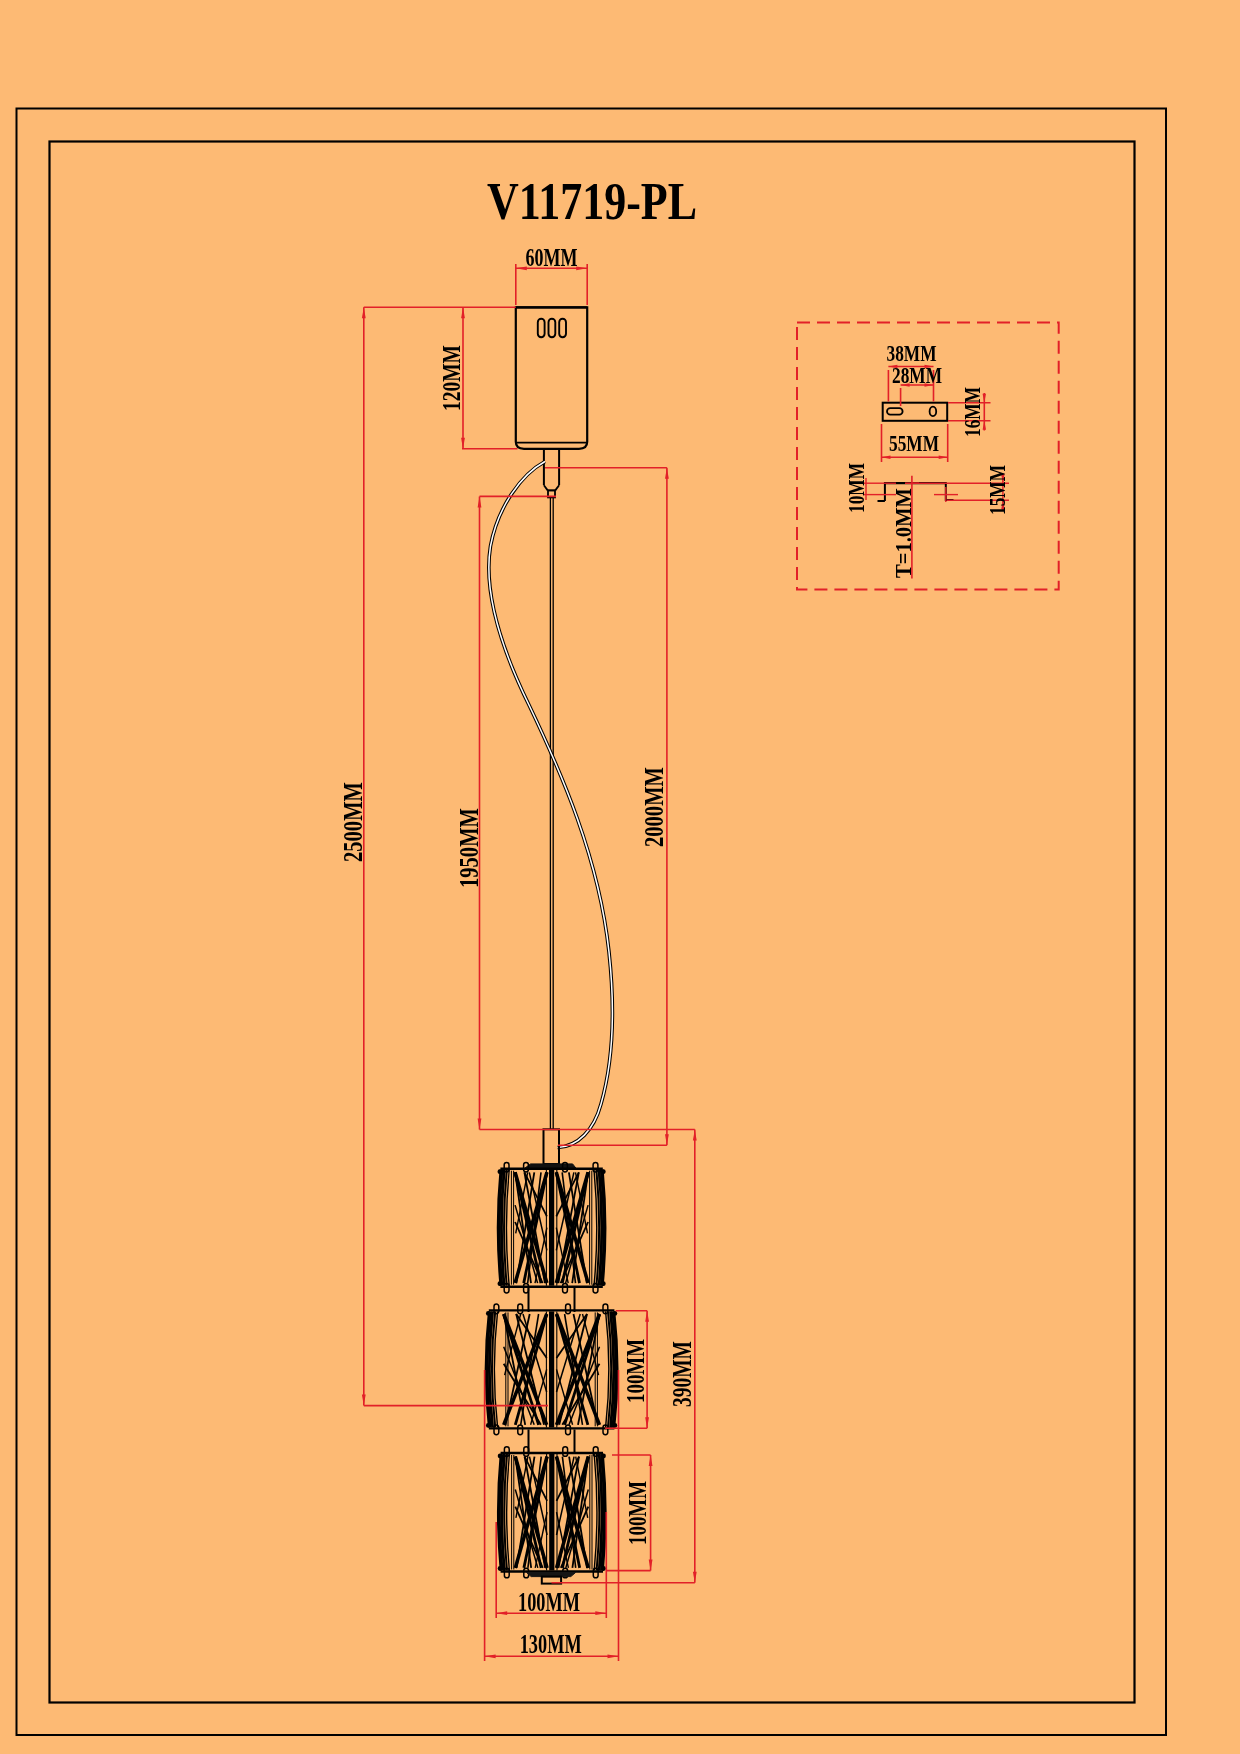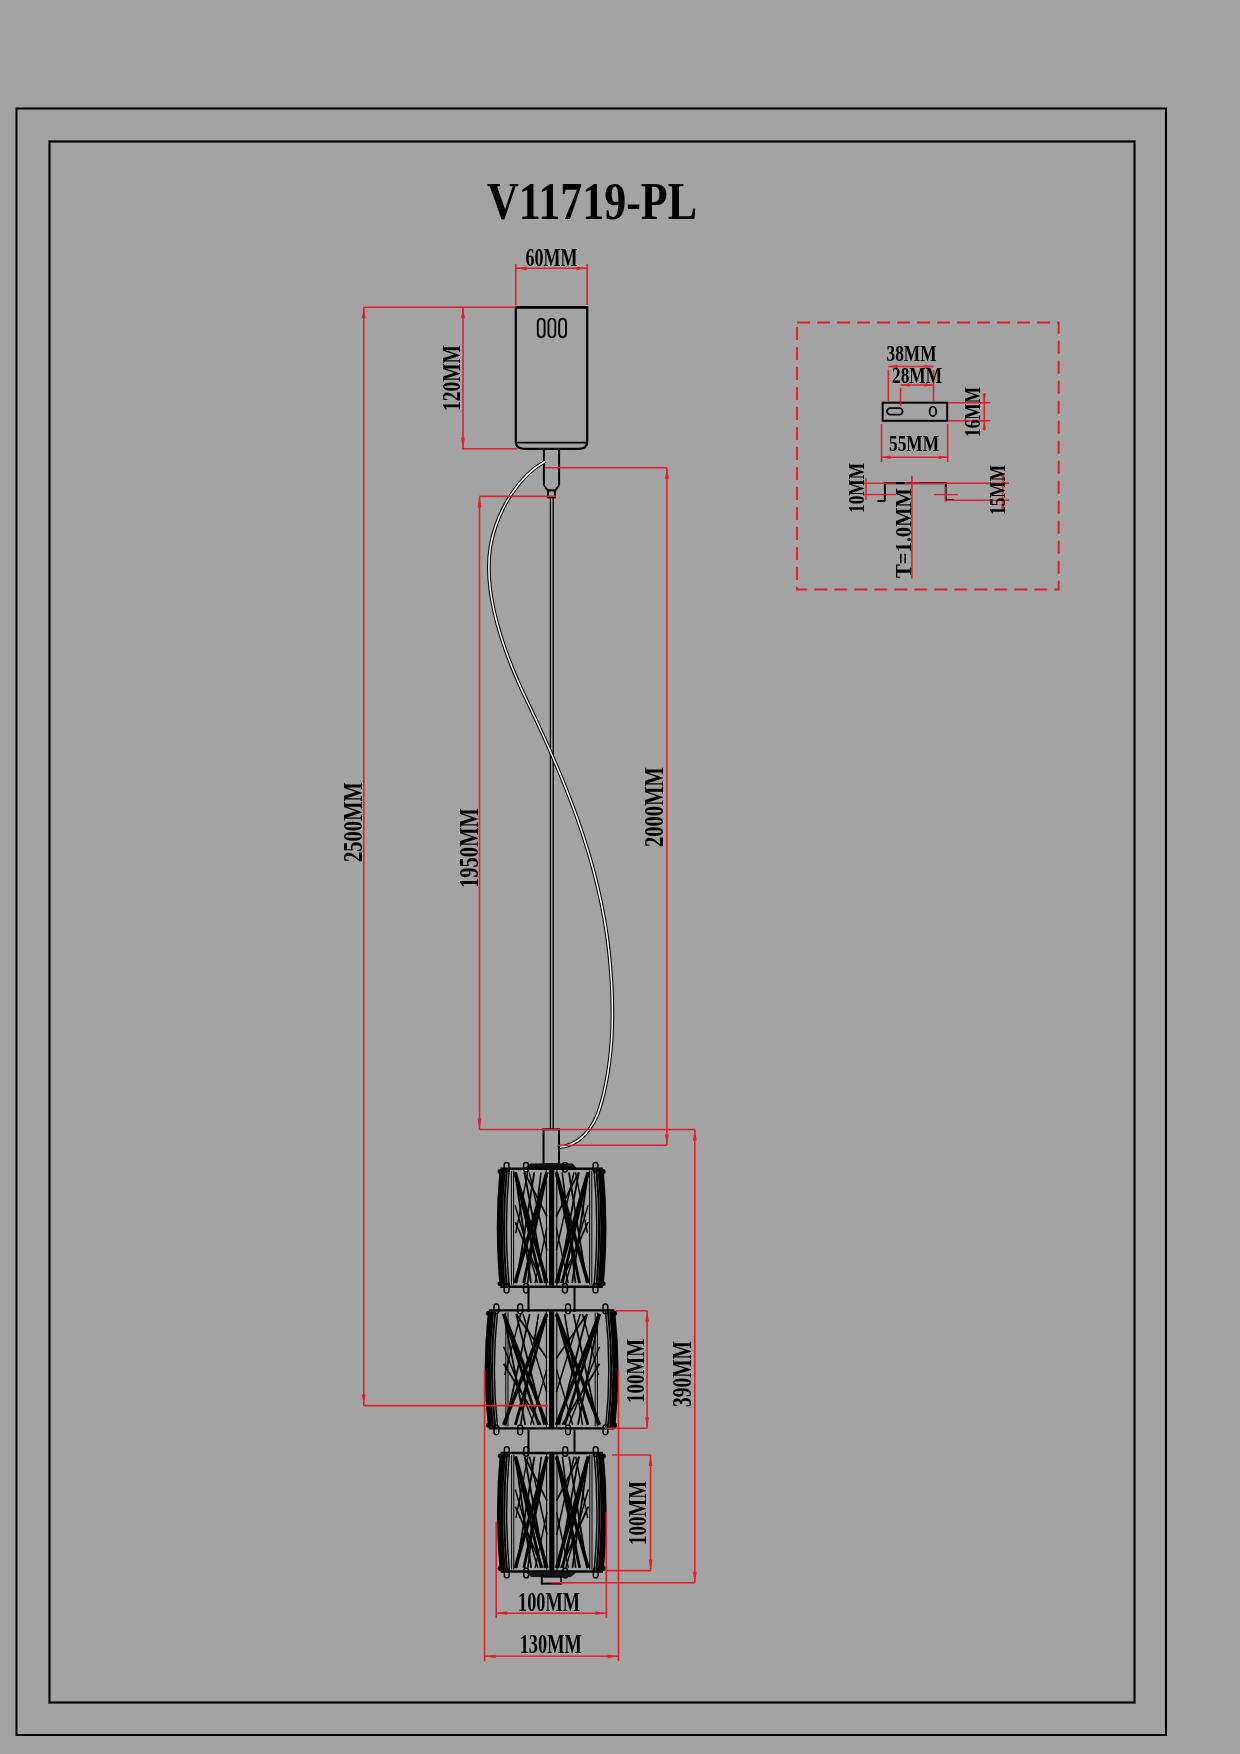--- a/index.html
+++ b/index.html
@@ -1,14 +1,14 @@
 <!DOCTYPE html>
 <html><head><meta charset="utf-8"><style>
 html,body{margin:0;padding:0;background:#fff;}
-#page{position:relative;width:1240px;height:1754px;background:#a3a3a3;overflow:hidden;}
+#page{position:relative;width:1240px;height:1754px;background:#fdba74;overflow:hidden;}
 svg{display:block;} text{-webkit-font-smoothing:antialiased;}
 </style></head><body>
 <div id="page">
     <svg width="1240" height="1754" viewBox="0 0 1240 1754">
       <rect x="16.5" y="108.5" width="1149.5" height="1626.5" stroke="#000" stroke-width="2" fill="none"></rect>
       <rect x="49.5" y="141.5" width="1085.0" height="1561.0" stroke="#000" stroke-width="2.2" fill="none"></rect>
       <text x="592.0" y="218.5" font-family="'Liberation Serif', serif" font-weight="bold" font-size="52" fill="#000" text-anchor="middle" textLength="210" lengthAdjust="spacingAndGlyphs">V11719-PL</text>
       <path d="M 515.8 307.3 L 515.8 441.8 Q 515.8 448.8 524 448.8 L 579 448.8 Q 587.2 448.8 587.2 441.8 L 587.2 307.3 Z" stroke="#000" stroke-width="2.2" fill="none" stroke-linecap="butt"></path>
       <line x1="515.8" y1="307.3" x2="587.2" y2="307.3" stroke="#000" stroke-width="2.2" stroke-linecap="butt"></line>
       <line x1="516.5" y1="442.6" x2="586.5" y2="442.6" stroke="#000" stroke-width="1.8" stroke-linecap="butt"></line>

